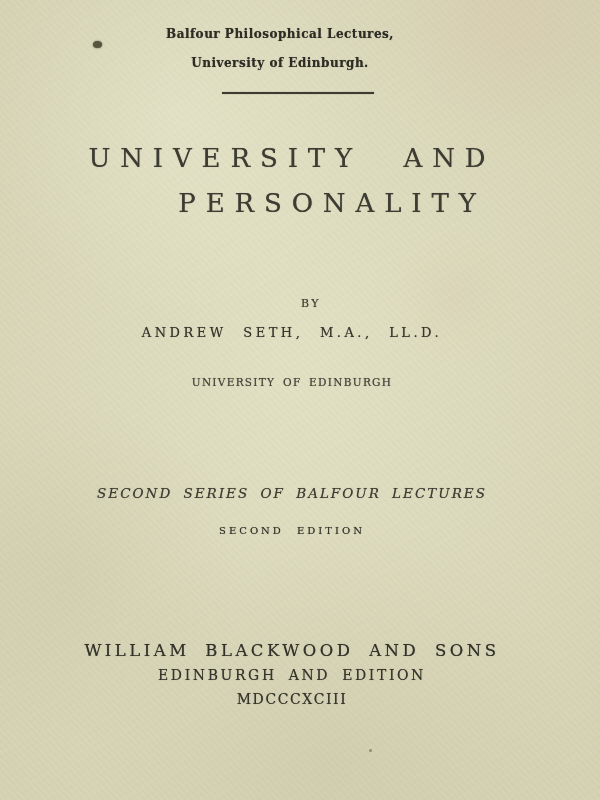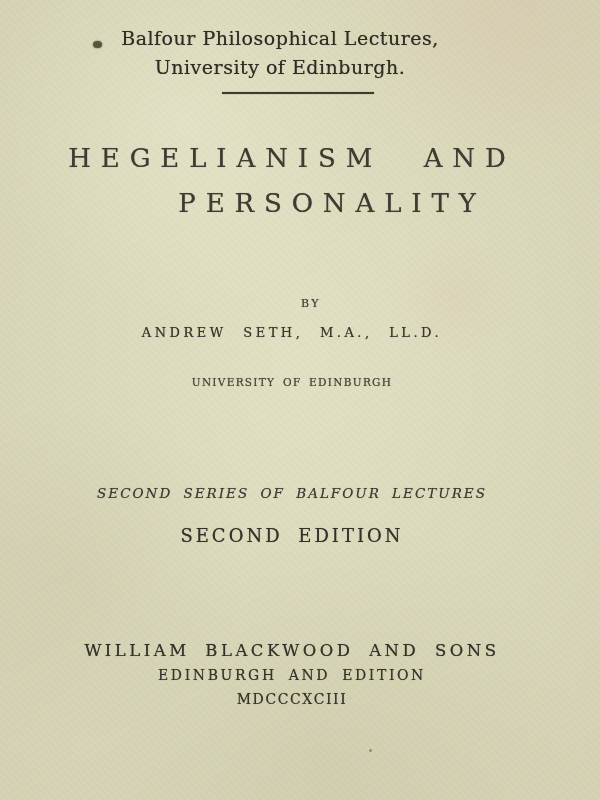--- a/index.html
+++ b/index.html
@@ -28,22 +28,22 @@
   .block {
     position: absolute;
     left: 0;
     width: 584px; 
     text-align: center;
     text-shadow: 0 0 0.7px rgba(53,52,43,0.65);
     white-space: nowrap;
   }
   .gothic {
     width: 560px;
-    font-weight: normal;
-    font-size: 19px;
+    font-weight: bold;
+    font-size: 12px;
     letter-spacing: 0.5px;
     color: #2e2d25;
   }
   .rule {
     position: absolute;
     left: 222px;
     top: 92px;
     width: 152px;
     height: 2px;
     background: #3d3c31;
@@ -75,21 +75,21 @@
     color: #48473c;
   }
   .series-note {
     font-style: italic;
     font-size: 13.5px;
     letter-spacing: 2px;
     word-spacing: 5px;
     color: #3e3d33;
   }
   .edition {
-    font-size: 18px;
+    font-size: 10px;
     letter-spacing: 3px;
     word-spacing: 7px;
     color: #33322a;
   }
   .publisher {
     font-size: 16.5px;
     letter-spacing: 3.5px;
     word-spacing: 7px;
     color: #33322a;
   }
@@ -130,21 +130,21 @@
 <div class="page">
 
   <div class="speck"></div>
 
   <div class="block gothic" style="top: 27px;">Balfour Philosophical Lectures,</div>
 
   <div class="block gothic" style="top: 56px;">University of Edinburgh.</div>
 
   <div class="rule"></div>
 
-  <div class="block title" style="top: 143px;">HEGELIANISM AND</div>
+  <div class="block title" style="top: 143px;">UNIVERSITY AND</div>
 
   <div class="block title" style="top: 188px; padding-left: 40px;">PERSONALITY</div>
 
   <div class="block by" style="top: 297px;">BY</div>
 
   <div class="block author" style="top: 325px;">ANDREW SETH, M.A., LL.D.</div>
 
 
   <div class="block affil" style="top: 376px;">UNIVERSITY OF EDINBURGH</div>
 

